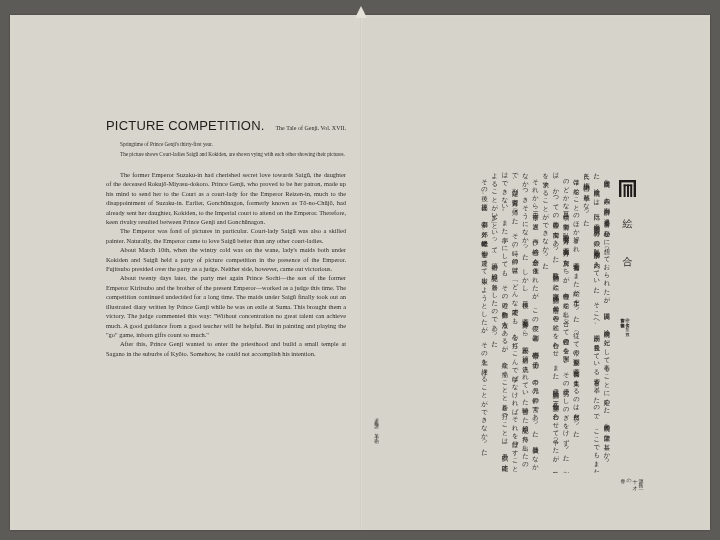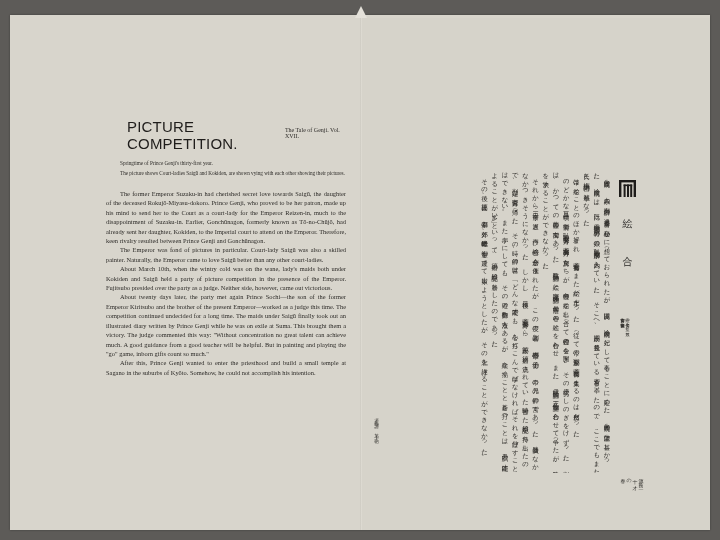--- a/index.html
+++ b/index.html
@@ -27,22 +27,22 @@
     border-left: 6px solid transparent; border-right: 6px solid transparent;
     border-bottom: 12px solid #e4e1d9;
   }
   
   .left-page {
     position: absolute; left: 106px; top: 118px; width: 240px;
     color: #2e2c29;
   }
   .header-row { display: flex; justify-content: space-between; align-items: baseline; }
   .title {
-    font-family: "Liberation Sans", sans-serif; font-size: 15px;
-    letter-spacing: 0.2px; color: #1f1d1b; margin-left: 21px;
+    font-family: "Liberation Sans", sans-serif; font-size: 13px;
+    letter-spacing: 0.2px; color: #1f1d1b;
   }
   .vol { font-size: 6px; }
   .subtitle { margin: 8px 0 0 14px; font-size: 5.2px; line-height: 7.5px; }
   .subtitle p { margin: 0 0 2px 0; }
   .body-text { margin-top: 12px; font-size: 6.4px; line-height: 9.4px; text-align: justify; }
   .body-text p { margin: 0; text-indent: 14px; }
   
   .right-page {
     position: absolute; left: 372px; top: 155px; width: 270px; height: 330px;
     color: #2e2c29;

